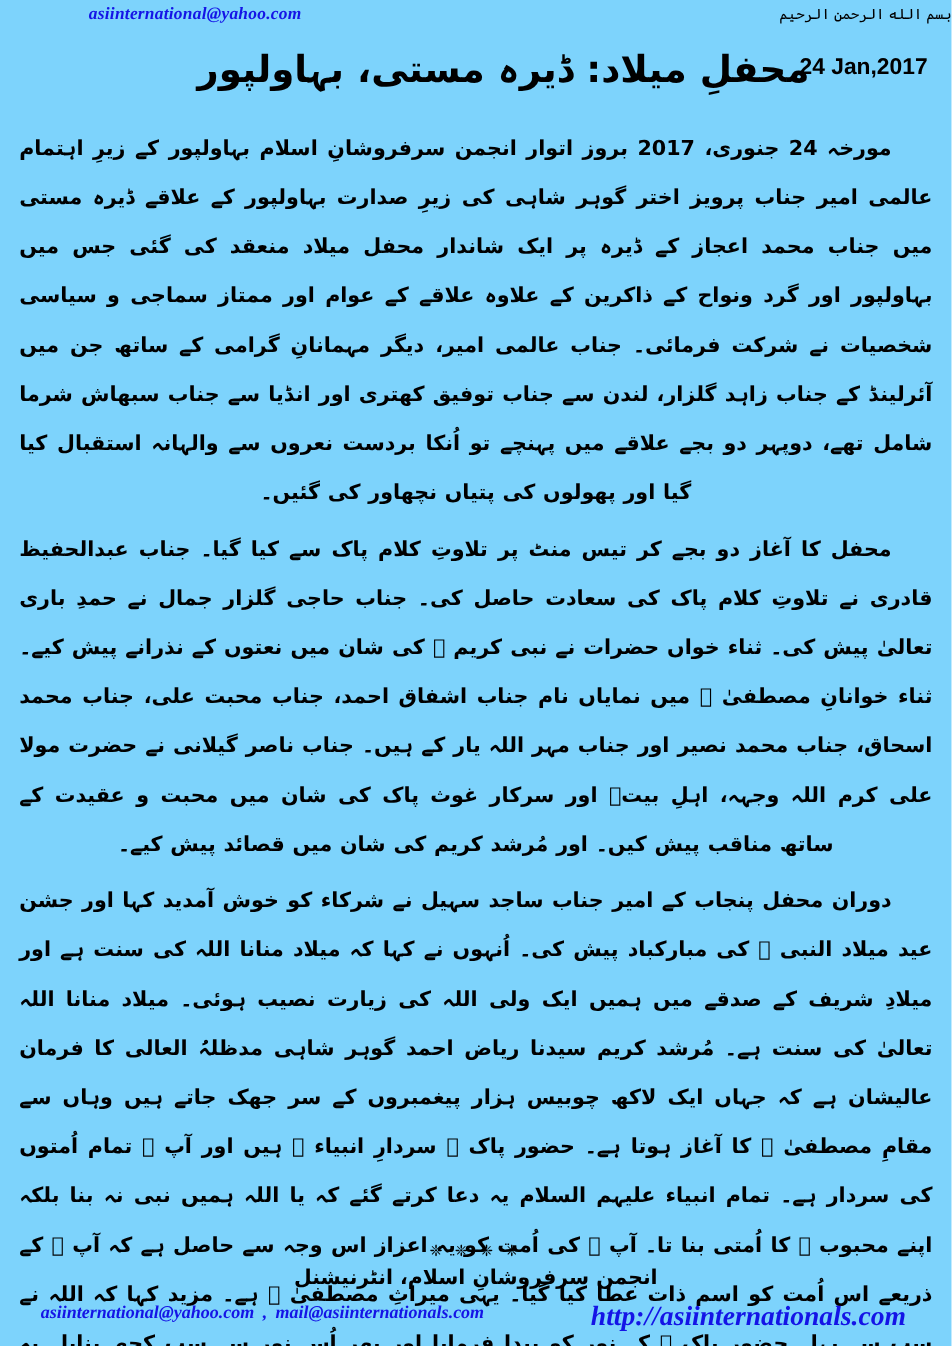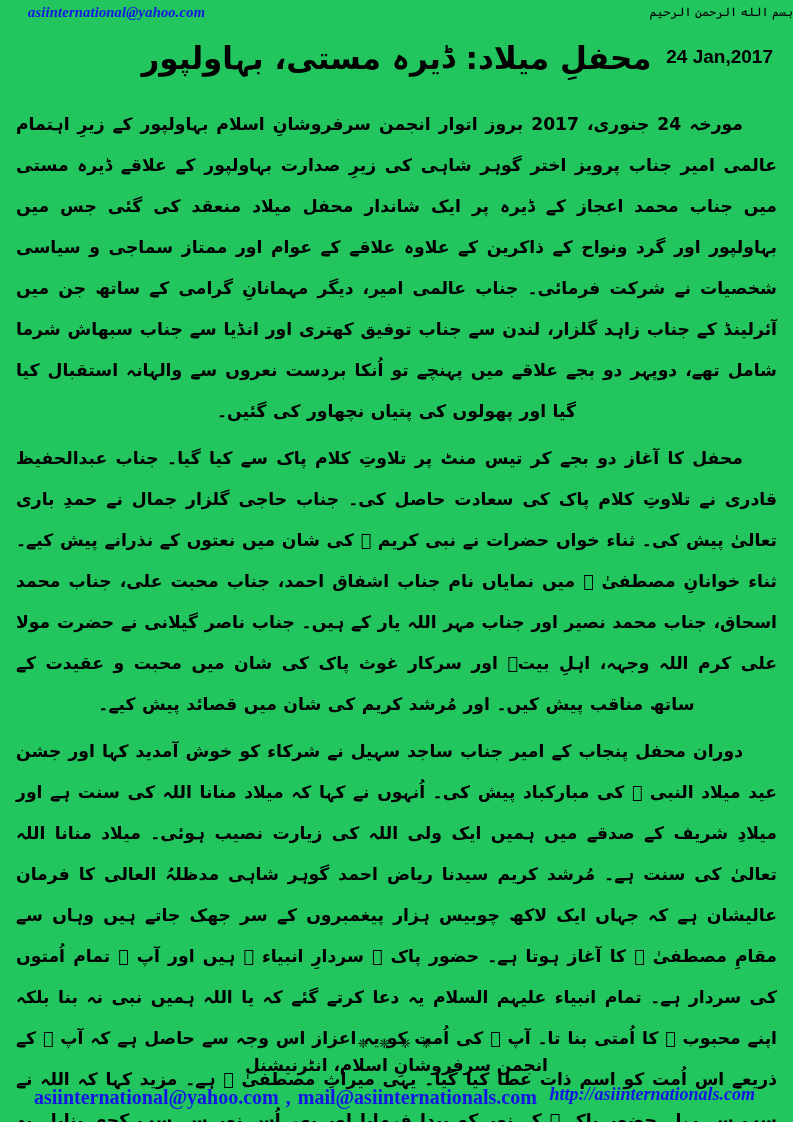--- a/index.html
+++ b/index.html
@@ -6,23 +6,24 @@
   html, body {
     margin: 0;
     padding: 0;
     background: #ffffff;
   }
   .page {
     position: relative;
     width: 793px;
     height: 1122px;
     margin: 0 auto;
-    background: #22c55e;
+    background: #7dd3fc;
     overflow: hidden;
     box-sizing: border-box;
+    padding-left: 46px;
   }
 
   
   .header {
     position: relative;
     height: 34px;
   }
   .header-email {
     position: absolute;
     left: 28px;
@@ -135,38 +136,39 @@
     position: relative;
     height: 24px;
     direction: ltr;
   }
   .footer-emails {
     position: absolute;
     left: 34px;
     top: 2px;
     direction: ltr;
     font-family: "Liberation Serif", "DejaVu Serif", serif;
-    font-weight: bold;
-    font-size: 20px;
+    font-style: italic;
+    font-weight: bold;
+    font-size: 15px;
     color: #1414e6;
     white-space: nowrap;
   }
   .footer-emails .sep {
     padding: 0 7px;
     color: #1414e6;
   }
   .footer-url {
     position: absolute;
     right: 38px;
     top: 0;
     direction: ltr;
     font-family: "Liberation Serif", "DejaVu Serif", serif;
     font-style: italic;
     font-weight: bold;
-    font-size: 18px;
+    font-size: 23px;
     color: #1414e6;
     white-space: nowrap;
   }
 </style>
 </head>
 <body>
 
 <div class="page">
 
   <div class="header">

